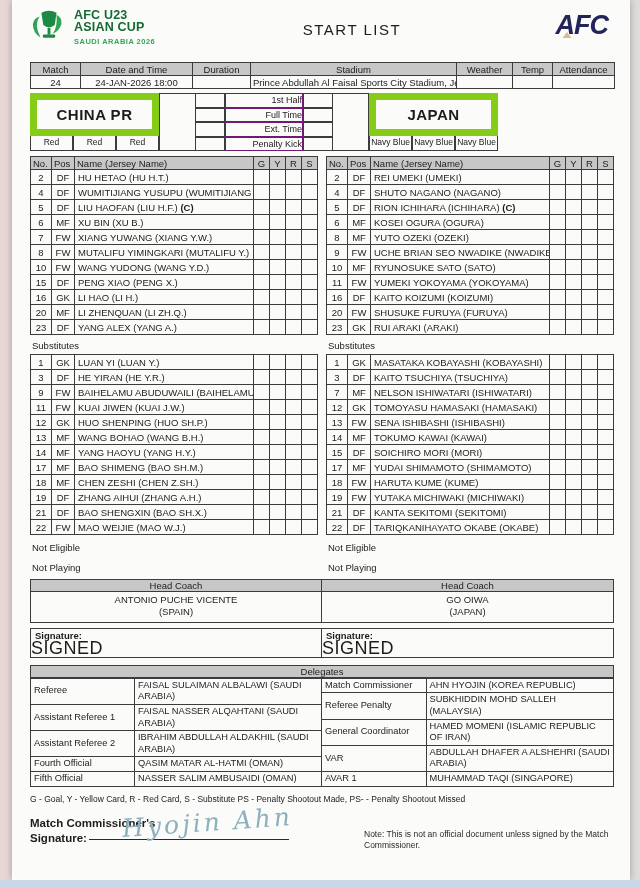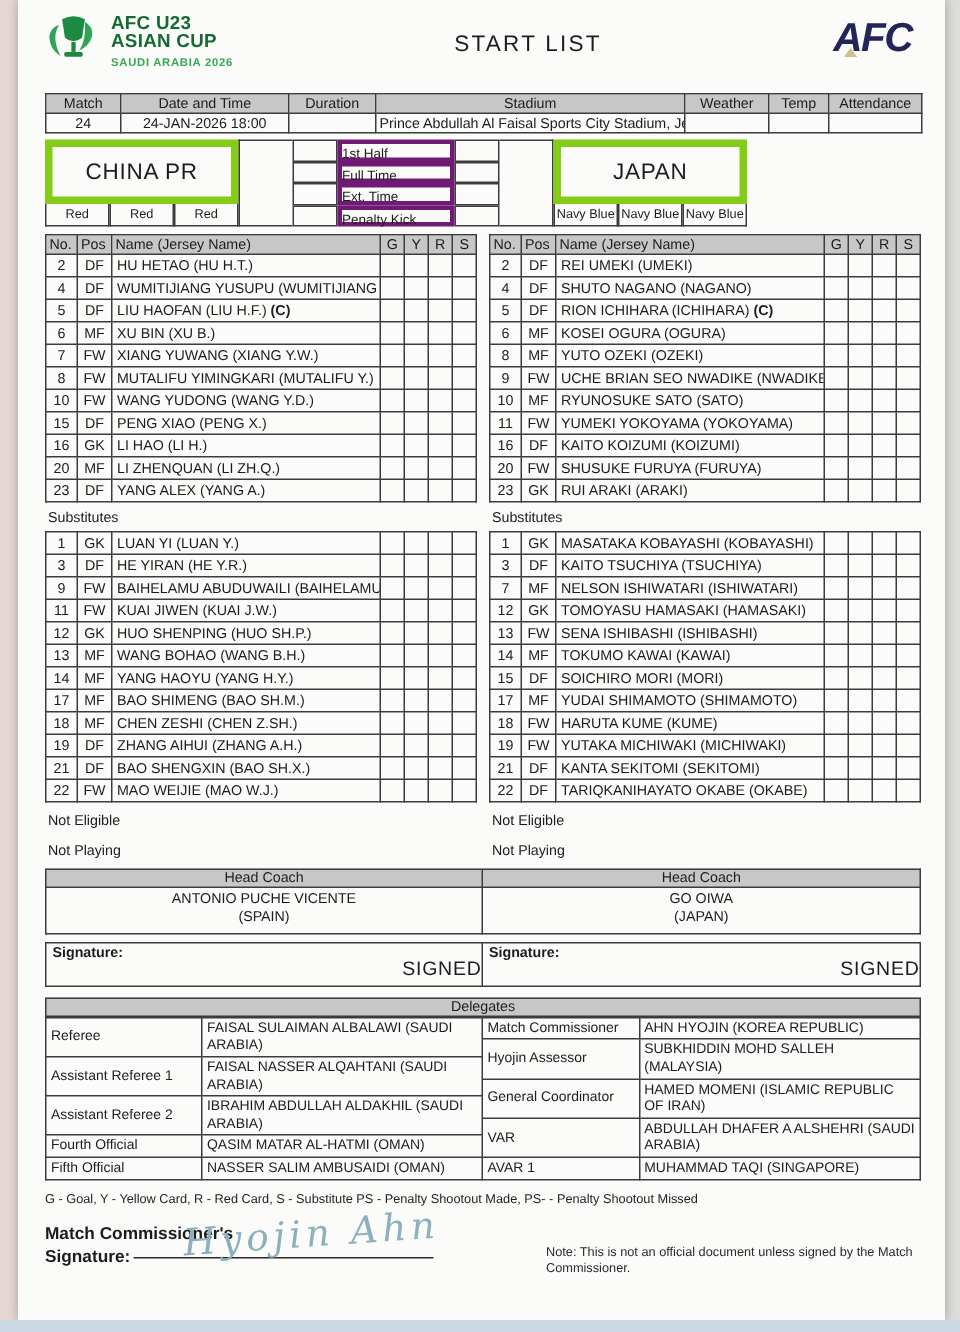--- a/index.html
+++ b/index.html
@@ -35,31 +35,31 @@
   .match-table { width:100%; margin-top:4px; }
   .match-table th, .match-table td {
     border:1px solid #3c3c3c; height:13px; padding:0 2px; font-size:9.5px;
     font-weight:normal; text-align:center; white-space:nowrap; overflow:hidden;
   }
   .match-table th { background:#c7c7c7; }
 
   
   .teams-band { display:flex; margin-top:4px; height:58px; width:468px; }
   .team-col { width:129px; display:flex; flex-direction:column; }
-  .team-name { flex:1; border:5px solid #84cc16; display:flex; align-items:center; justify-content:center;
-    font-size:15px; font-weight:400; letter-spacing:.5px; }
+  .team-name { flex:1; border:7px solid #84cc16; display:flex; align-items:center; justify-content:center;
+    font-size:15px; font-weight:700; letter-spacing:.5px; }
   .kit-row { display:flex; height:15px; }
   .kit-cell { flex:1; border:1px solid #3c3c3c; border-top:none; font-size:8.5px; text-align:center; line-height:13px;
     white-space:nowrap; overflow:hidden; }
   .band-spacer { width:36px; border:1px solid #3c3c3c; border-left:none; border-right:none; }
   .band-spacer.bl { border-left:1px solid #3c3c3c; }
   .band-spacer.br { border-right:1px solid #3c3c3c; }
   .score-grid { display:grid; grid-template-columns:30px 78px 30px; grid-auto-rows:14.5px; }
   .score-cell { border:1px solid #3c3c3c; }
-  .period-label { border:3px solid #701a75; font-size:9px; text-align:left; line-height:13px; }
+  .period-label { border:1px solid #701a75; font-size:9px; text-align:right; line-height:13px; }
 
   
   .rosters { display:flex; gap:8px; margin-top:5px; }
   .squad { width:288px; }
   .players { width:100%; }
   .players th { background:#c7c7c7; border:1px solid #3c3c3c; font-size:9.5px; font-weight:normal;
     height:13px; padding:0 2px; text-align:left; white-space:nowrap; overflow:hidden; }
   .players th.c { text-align:center; }
   .players td { border:1px solid #3c3c3c; height:15px; font-size:9.5px; padding:0 3px;
     white-space:nowrap; overflow:hidden; }
@@ -74,21 +74,21 @@
   .coach-grid { margin-top:6px; }
   .coach-band { background:#c7c7c7; border:1px solid #3c3c3c; height:13px; line-height:12px;
     font-size:9.5px; text-align:center; }
   .coach-half:last-child .coach-band, .coach-half:last-child .coach-cell { border-left:none; }
   .coach-cell { border:1px solid #3c3c3c; border-top:none; text-align:center; font-size:9.5px;
     line-height:1.3; padding:2px 0 3px; }
   .sig-grid { margin-top:5px; }
   .sig-box { border:1px solid #3c3c3c; height:30px; position:relative; }
   .sig-box + .sig-box { border-left:none; }
   .sig-label { position:absolute; top:1px; left:4px; font-weight:700; font-size:9.5px; }
-  .sig-value { text-align:right; margin-top:9px; font-size:13px; letter-spacing:.5px; }
+  .sig-value { text-align:left; margin-top:9px; font-size:18px; letter-spacing:.5px; }
 
   
   .deleg-band { margin-top:7px; background:#c7c7c7; border:1px solid #3c3c3c; height:13px;
     line-height:12px; text-align:center; font-size:9.5px; }
   .deleg-grid { display:grid; grid-template-columns:1fr 1fr; align-items:start; }
   .deleg { width:100%; }
   .deleg td { border:1px solid #3c3c3c; font-size:9.3px; padding:1px 3px; height:14px; line-height:1.25; }
   .deleg.right-t td { border-left:none; }
   .deleg td.role { white-space:nowrap; overflow:hidden; }
 
@@ -776,21 +776,21 @@
           <col style="width:104px">
           <col>
         </colgroup>
       <tbody>
 
       <tr>
           <td class="role">Match Commissioner</td>
           <td class="dval">AHN HYOJIN (KOREA REPUBLIC)</td>
         </tr>
           <tr>
-          <td class="role">Hyojin Assessor</td>
+          <td class="role">Referee Penalty</td>
           <td class="dval">SUBKHIDDIN MOHD SALLEH (MALAYSIA)</td>
         </tr>
           <tr>
           <td class="role">General Coordinator</td>
           <td class="dval">HAMED MOMENI (ISLAMIC REPUBLIC OF IRAN)</td>
         </tr>
           <tr>
           <td class="role">VAR</td>
           <td class="dval">ABDULLAH DHAFER A ALSHEHRI (SAUDI ARABIA)</td>
         </tr>

